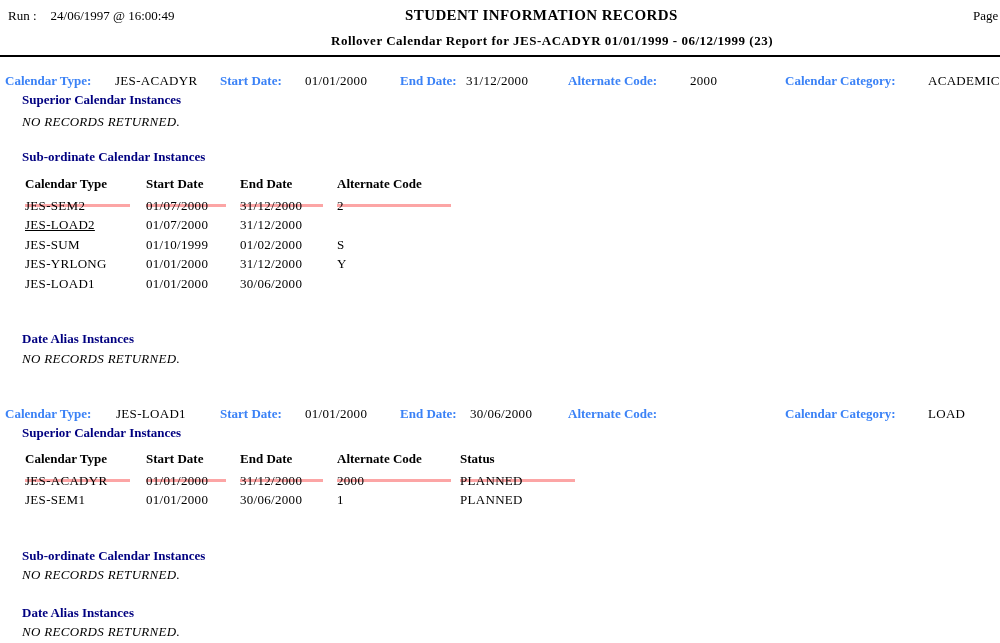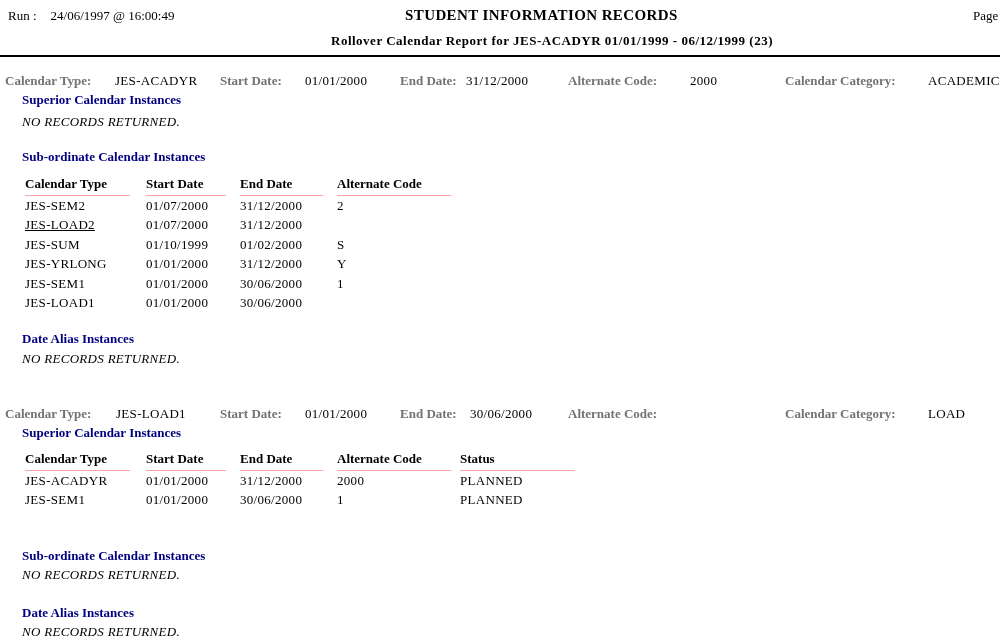--- a/index.html
+++ b/index.html
@@ -9,26 +9,26 @@
     overflow:hidden;
   }
   .abs{position:absolute;white-space:nowrap;}
   .runline{top:8px;left:8px;}
   .runline .run-value{margin-left:14px;}
   .title{top:7px;left:405px;font-weight:bold;font-size:15px;letter-spacing:.4px;}
   .subtitle{top:33px;left:331px;font-weight:bold;font-size:13px;letter-spacing:.5px;}
   .pagelabel{top:8px;left:973px;}
   .topline{top:55px;left:0;width:1000px;height:0;border-top:2px solid #000;}
   .fields{left:0;width:1000px;height:17px;}
-  .lbl{position:absolute;font-weight:bold;color:#737373;white-space:nowrap;}
+  .lbl{position:absolute;font-weight:bold;color:#3b82f6;white-space:nowrap;}
   .val{position:absolute;white-space:nowrap;letter-spacing:.3px;}
   .sect{left:22px;font-weight:bold;color:#000080;}
   .norec{left:22px;font-style:italic;letter-spacing:.3px;}
   .thead{left:25px;font-weight:bold;}
-  .thead .th{display:inline-block;vertical-align:top;border-bottom:1px solid #fca5a5;padding-bottom:3px;}
+  .thead .th{display:inline-block;vertical-align:top;border-bottom:3px solid #fca5a5;padding-bottom:12px;}
   .tbody{left:25px;}
   .tr{height:19.4px;line-height:19.4px;white-space:nowrap;}
   .td{display:inline-block;vertical-align:top;letter-spacing:.3px;}
 </style>
 </head>
 <body>
 
 <div class="page">
 
   <div class="abs runline">
@@ -55,21 +55,20 @@
   <div class="abs sect" style="top:92px;">Superior Calendar Instances</div>
   <div class="abs norec" style="top:114px;">NO RECORDS RETURNED.</div>
 
   <div class="abs sect" style="top:149px;">Sub-ordinate Calendar Instances</div>
   <div class="abs thead" style="top:176px;"><span class="th" style="width: 105px; margin-right: 16px;">Calendar Type</span><span class="th" style="width: 80px; margin-right: 14px;">Start Date</span><span class="th" style="width: 83px; margin-right: 14px;">End Date</span><span class="th" style="width: 114px; margin-right: 9px;">Alternate Code</span></div>
   <div class="abs tbody" style="top:196px;">
       <div class="tr"><span class="td" style="width: 121px;">JES-SEM2</span><span class="td" style="width: 94px;">01/07/2000</span><span class="td" style="width: 97px;">31/12/2000</span><span class="td" style="width: 123px;">2</span></div>
       <div class="tr"><span class="td" style="width: 121px; text-decoration: underline;">JES-LOAD2</span><span class="td" style="width: 94px;">01/07/2000</span><span class="td" style="width: 97px;">31/12/2000</span><span class="td" style="width: 123px;"></span></div>
       <div class="tr"><span class="td" style="width: 121px;">JES-SUM</span><span class="td" style="width: 94px;">01/10/1999</span><span class="td" style="width: 97px;">01/02/2000</span><span class="td" style="width: 123px;">S</span></div>
       <div class="tr"><span class="td" style="width: 121px;">JES-YRLONG</span><span class="td" style="width: 94px;">01/01/2000</span><span class="td" style="width: 97px;">31/12/2000</span><span class="td" style="width: 123px;">Y</span></div>
-      <div class="tr"><span class="td" style="width: 121px;">JES-SEM1</span><span class="td" style="width: 94px;">01/01/2000</span><span class="td" style="width: 97px;">30/06/2000</span><span class="td" style="width: 123px;">1</span></div>
       <div class="tr"><span class="td" style="width: 121px;">JES-LOAD1</span><span class="td" style="width: 94px;">01/01/2000</span><span class="td" style="width: 97px;">30/06/2000</span><span class="td" style="width: 123px;"></span></div>
     </div>
 
   <div class="abs sect" style="top:331px;">Date Alias Instances</div>
   <div class="abs norec" style="top:351px;">NO RECORDS RETURNED.</div>
 
   <div class="abs fields" style="top:406px;">
     <span class="lbl" style="left:5px">Calendar Type:</span>
     <span class="val" style="left:116px">JES-LOAD1</span>
     <span class="lbl" style="left:220px">Start Date:</span>

